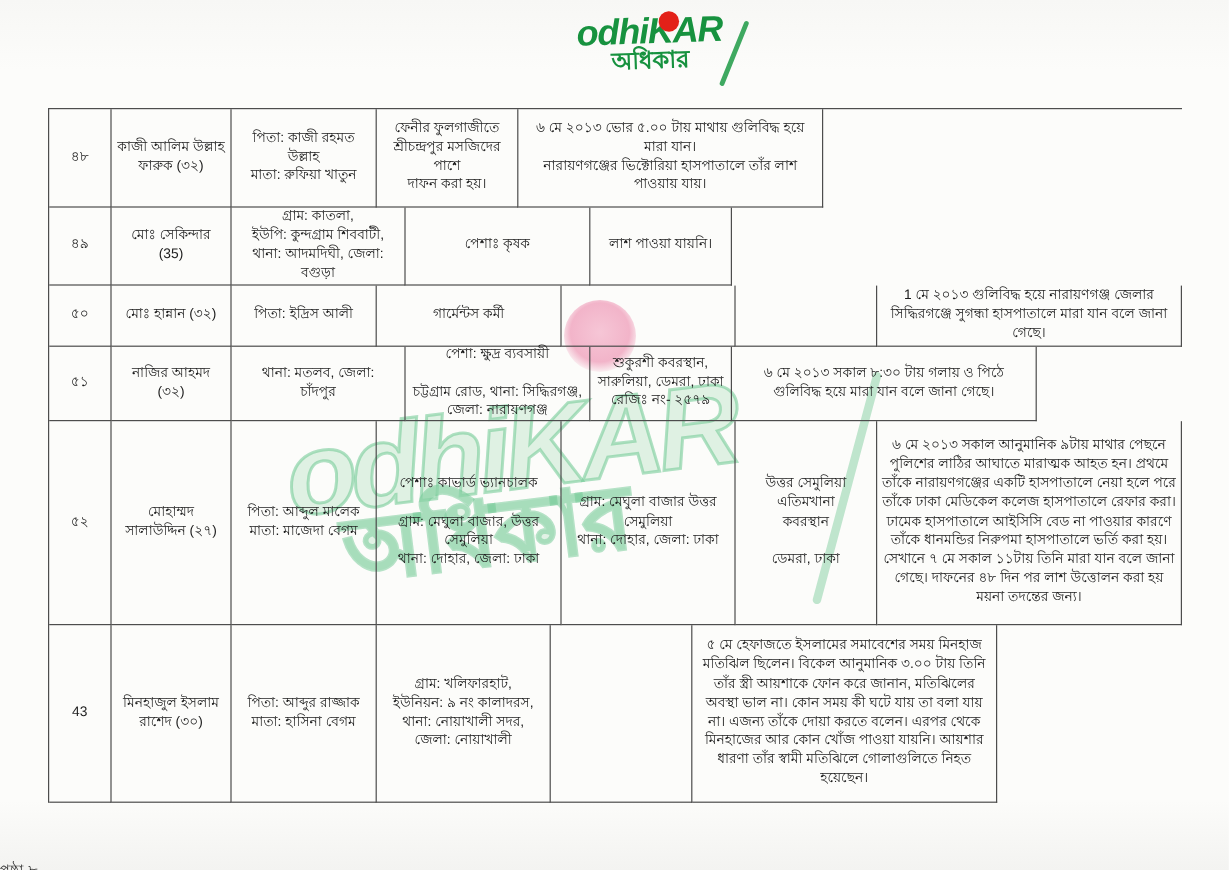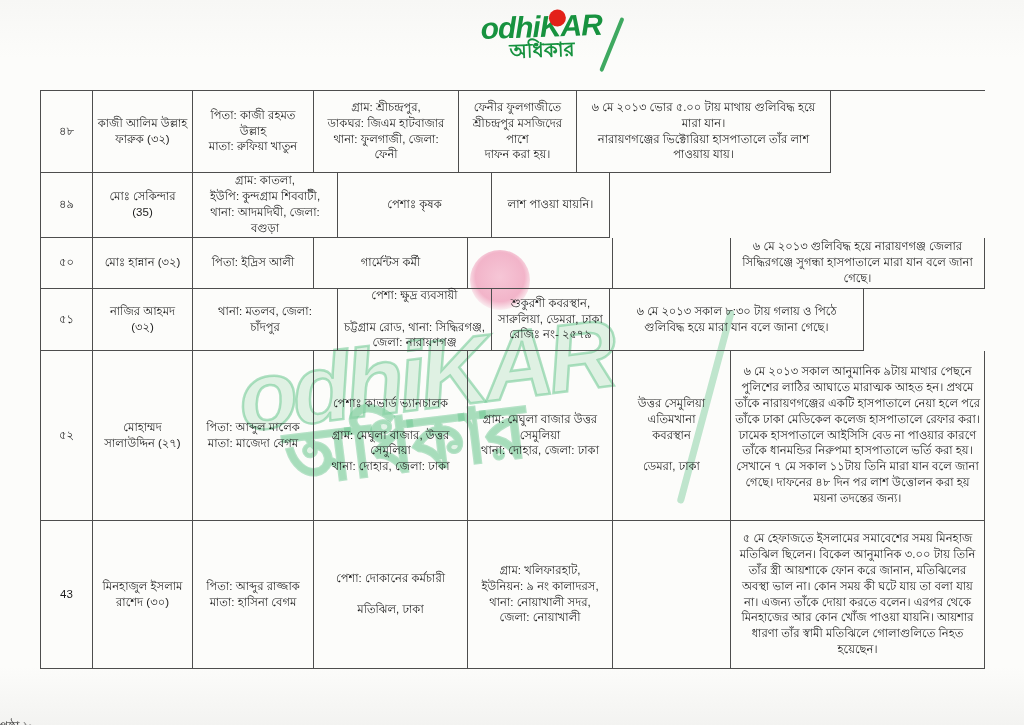--- a/index.html
+++ b/index.html
@@ -81,26 +81,20 @@
         </div>
       <div class="cell c1">
           <span>কাজী আলিম উল্লাহ
 ফারুক (৩২)</span>
         </div>
       <div class="cell c2">
           <span>পিতা: কাজী রহমত
 উল্লাহ
 মাতা: রুফিয়া খাতুন</span>
         </div>
-      <div class="cell c4">
-          <span>গ্রাম: শ্রীচন্দ্রপুর,
-ডাকঘর: জিএম হাটবাজার
-থানা: ফুলগাজী, জেলা:
-ফেনী</span>
-        </div>
       <div class="cell c5">
           <span>ফেনীর ফুলগাজীতে
 শ্রীচন্দ্রপুর মসজিদের পাশে
 দাফন করা হয়।</span>
         </div>
       <div class="cell c6">
           <span>৬ মে ২০১৩ ভোর ৫.০০ টায় মাথায় গুলিবিদ্ধ হয়ে মারা যান।
 নারায়ণগঞ্জের ভিক্টোরিয়া হাসপাতালে তাঁর লাশ পাওয়ায় যায়।</span>
         </div>
     </div>
@@ -140,21 +134,21 @@
       <div class="cell c3">
           <span>গার্মেন্টস কর্মী</span>
         </div>
       <div class="cell c4">
           <span></span>
         </div>
       <div class="cell c5">
           <span></span>
         </div>
       <div class="cell c6">
-          <span>৬ মে ২০১৩ গুলিবিদ্ধ হয়ে নারায়ণগঞ্জ জেলার
+          <span>1 মে ২০১৩ গুলিবিদ্ধ হয়ে নারায়ণগঞ্জ জেলার
 সিদ্ধিরগঞ্জে সুগন্ধা হাসপাতালে মারা যান বলে জানা
 গেছে।</span>
         </div>
     </div>
 
     <div class="row r3">
       <div class="cell c0">
           <span>৫১</span>
         </div>
       <div class="cell c1">
@@ -221,25 +215,20 @@
       <div class="cell c0">
           <span>43</span>
         </div>
       <div class="cell c1">
           <span>মিনহাজুল ইসলাম
 রাশেদ (৩০)</span>
         </div>
       <div class="cell c2">
           <span>পিতা: আব্দুর রাজ্জাক
 মাতা: হাসিনা বেগম</span>
-        </div>
-      <div class="cell c3">
-          <span>পেশা: দোকানের কর্মচারী
-
-মতিঝিল, ঢাকা</span>
         </div>
       <div class="cell c4">
           <span>গ্রাম: খলিফারহাট,
 ইউনিয়ন: ৯ নং কালাদরস,
 থানা: নোয়াখালী সদর,
 জেলা: নোয়াখালী</span>
         </div>
       <div class="cell c5">
           <span></span>
         </div>

